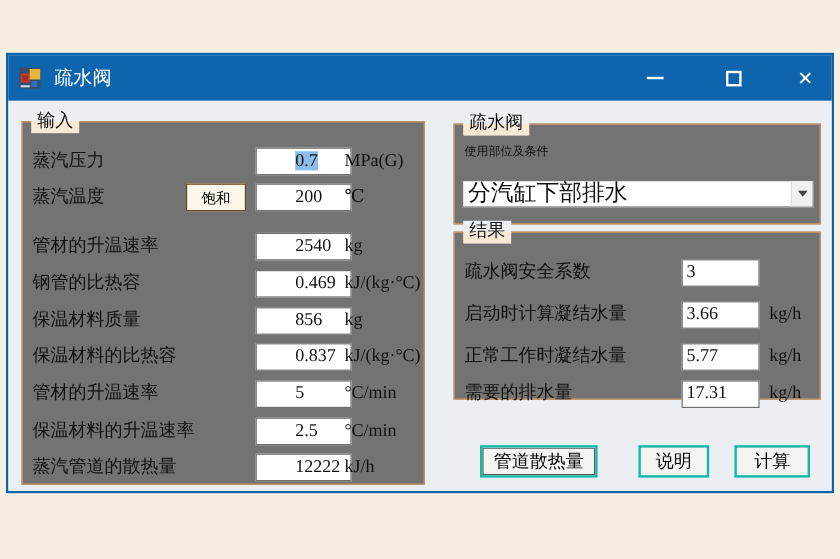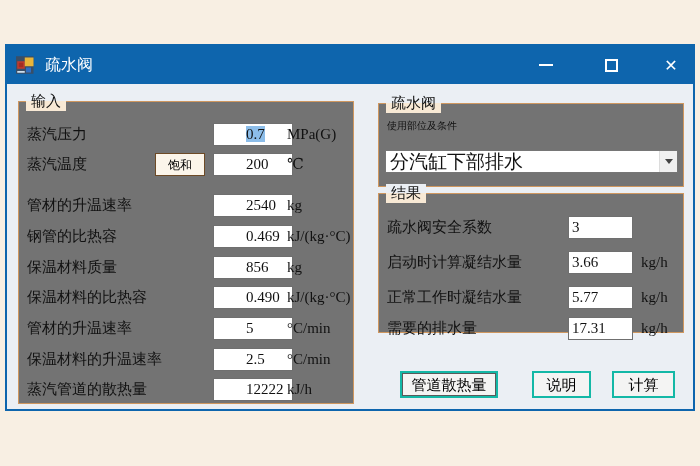--- a/index.html
+++ b/index.html
@@ -146,21 +146,21 @@
       </div>
 
       <div class="row" style="top:154px">
         <span class="lbl">保温材料质量</span>
         <span class="tb tb-in">856</span>
         <span class="unit unit-in">kg</span>
       </div>
 
       <div class="row" style="top:184px">
         <span class="lbl">保温材料的比热容</span>
-        <span class="tb tb-in">0.490</span>
+        <span class="tb tb-in">0.837</span>
         <span class="unit unit-in">kJ/(kg·°C)</span>
       </div>
 
       <div class="row" style="top:215px">
         <span class="lbl">管材的升温速率</span>
         <span class="tb tb-in">5</span>
         <span class="unit unit-in">°C/min</span>
       </div>
 
       <div class="row" style="top:246px">

